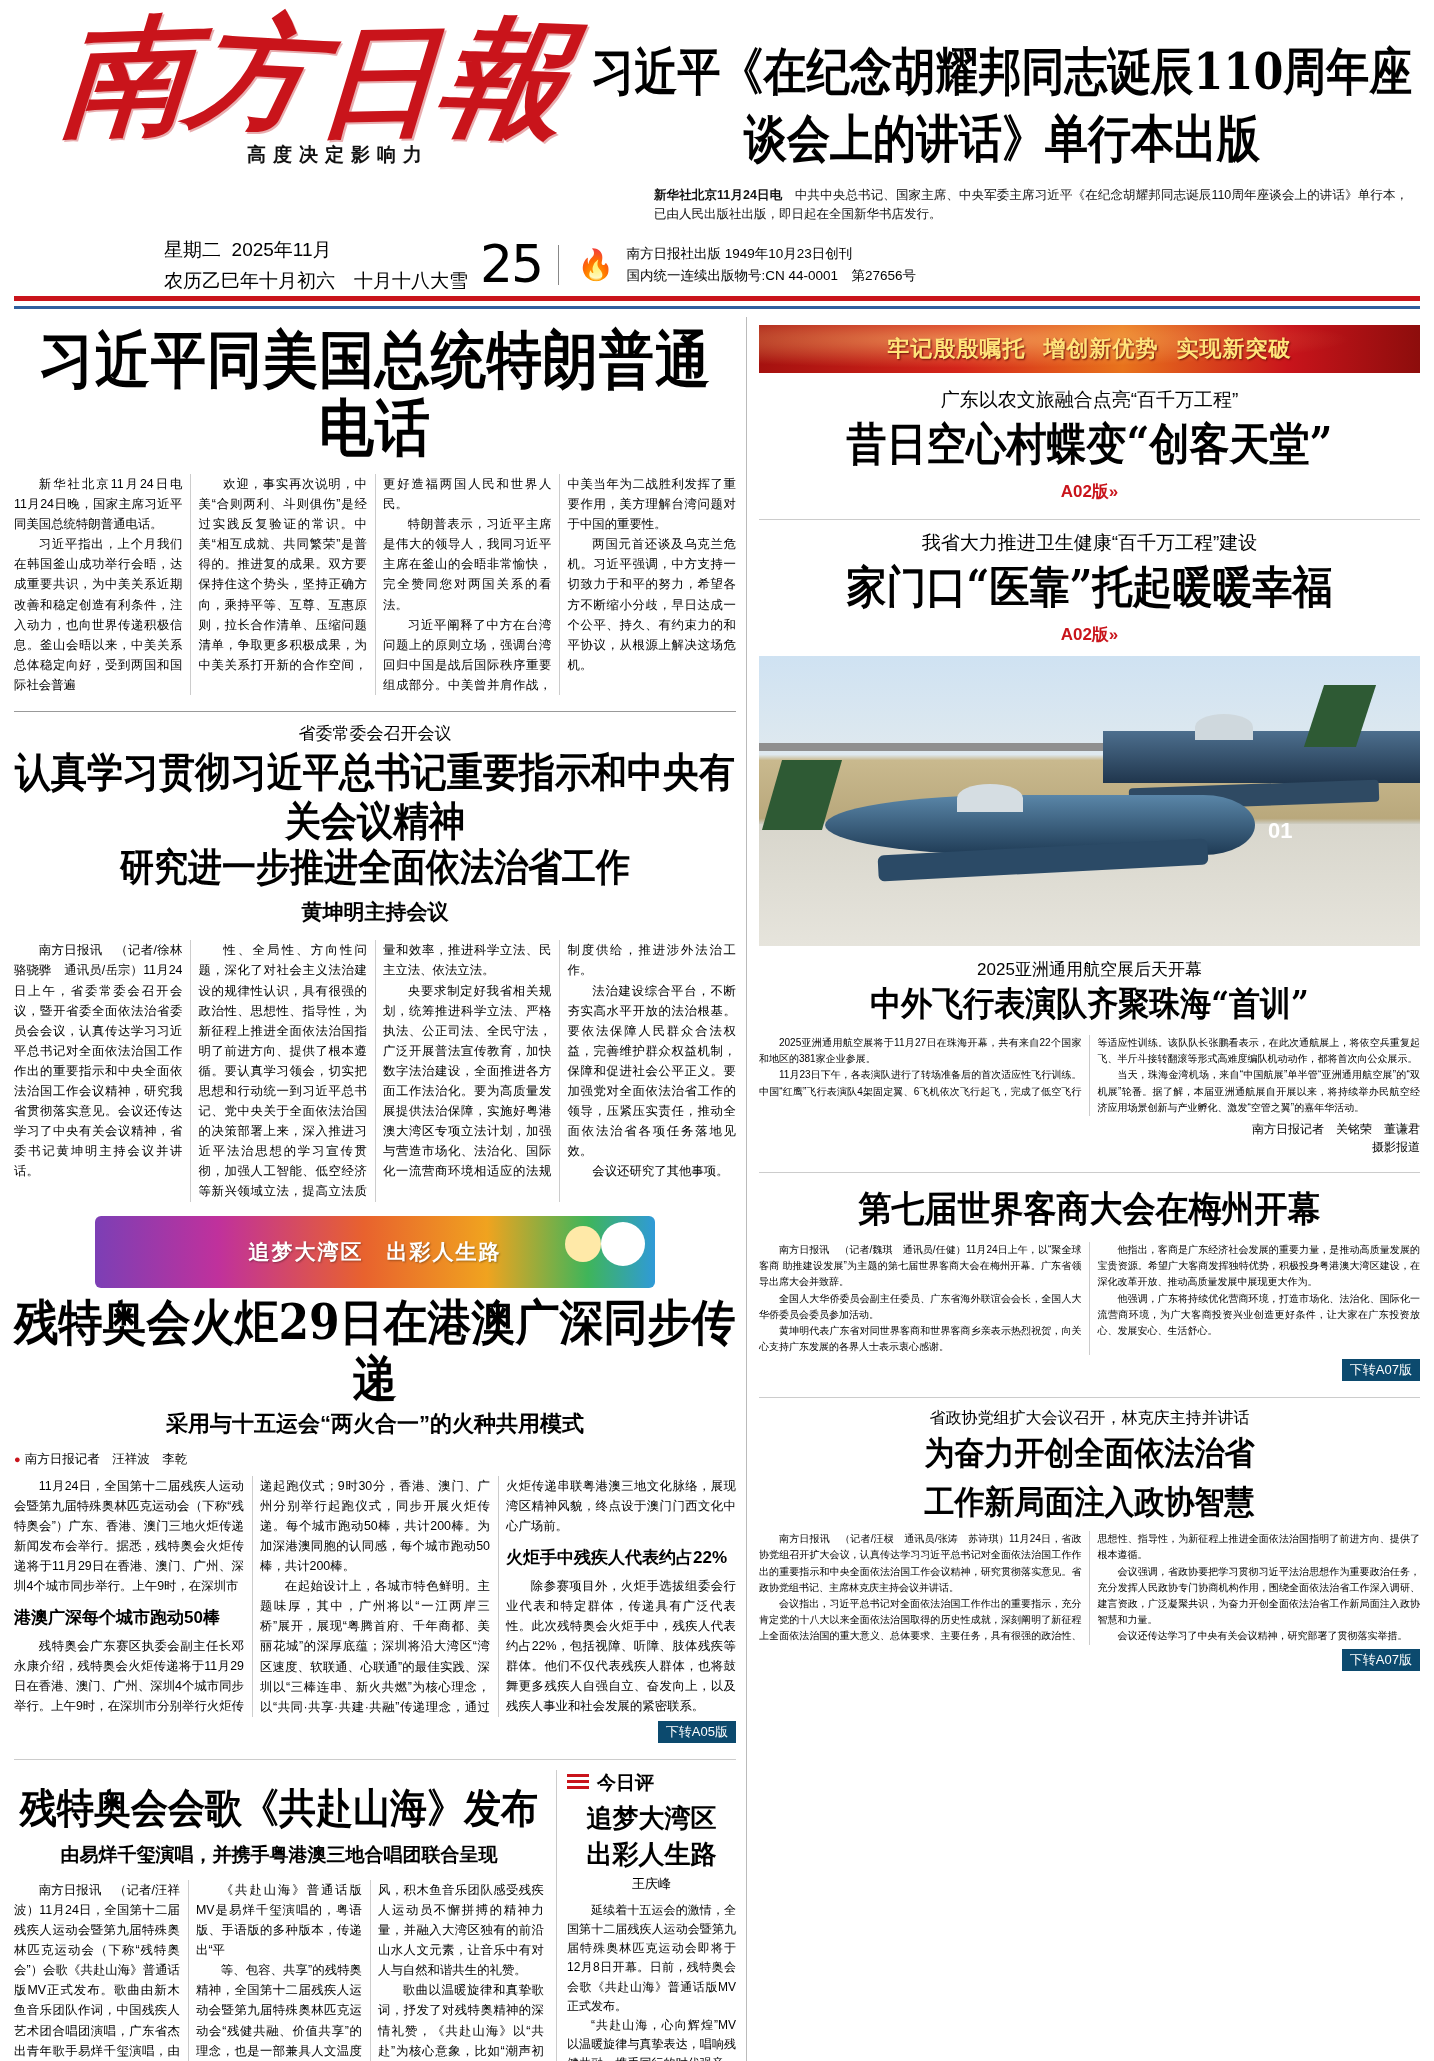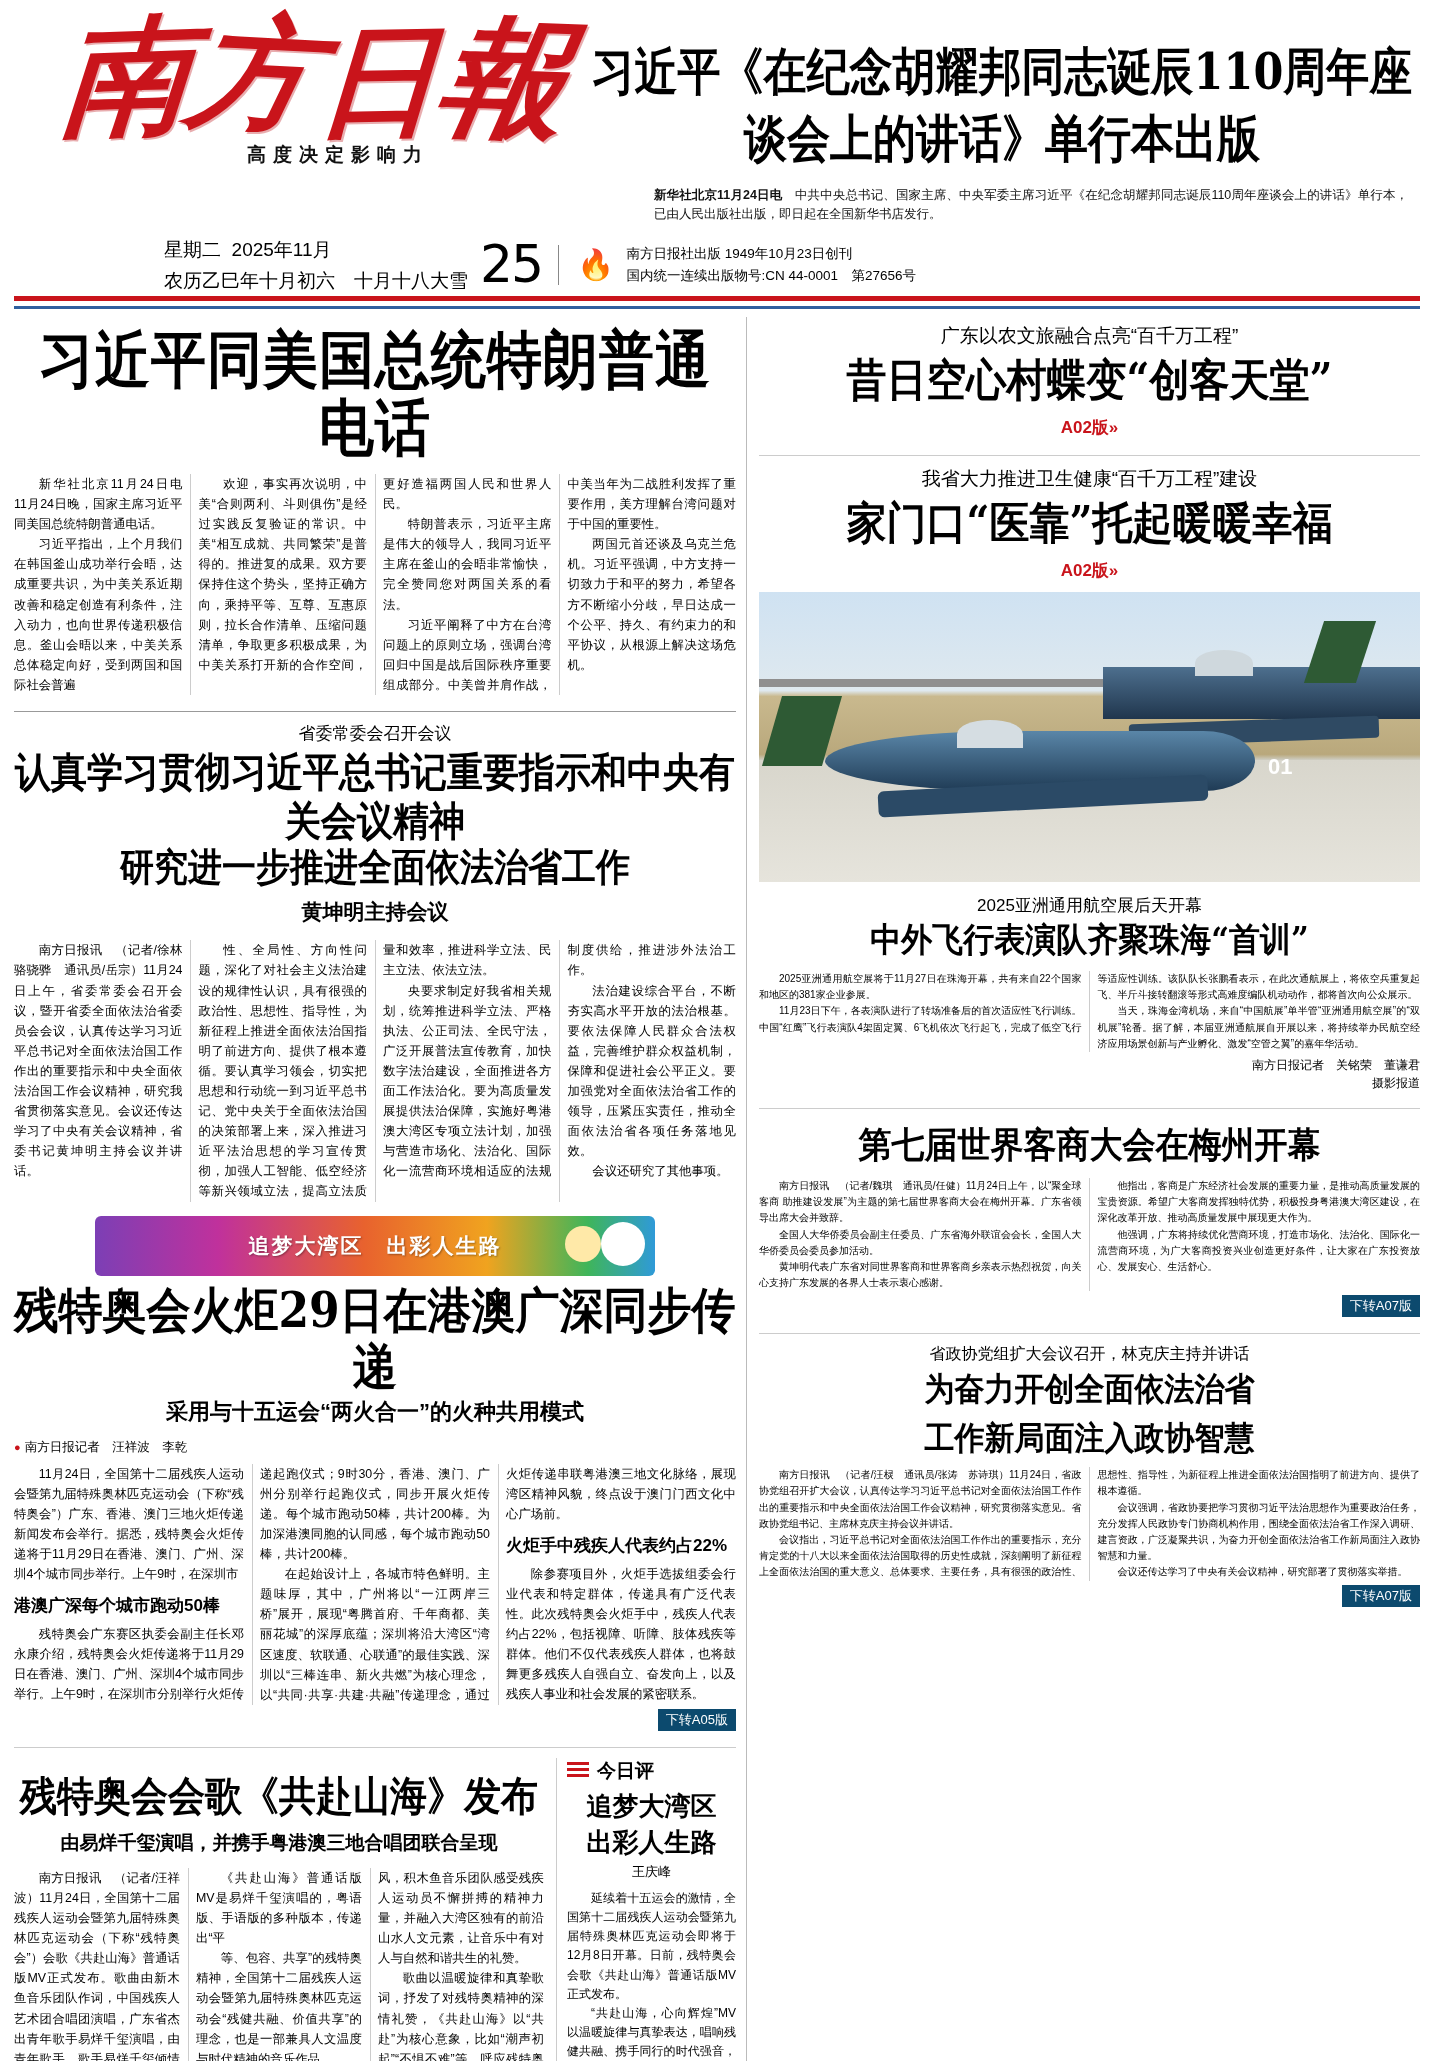--- a/index.html
+++ b/index.html
@@ -94,21 +94,21 @@
   .story-h2 {
     font-family:"DejaVu Serif","Liberation Serif",serif;
     font-weight:bold; font-size:36px; text-align:center; line-height:1.22;
     margin:2px 0 6px; transform:scaleY(1.12);
   }
   .story-h2.l2 { font-size:34px; }
   .subline { text-align:center; font-size:21px; font-weight:bold; margin:10px 0 14px; }
 
   
   .wan-banner {
-    height:60px; margin:14px auto 6px; width:560px;
+    height:72px; margin:14px auto 6px; width:560px;
     background:linear-gradient(90deg,#7c3fb5 0%,#c0319c 22%,#e8622e 48%,#f0a31f 70%,#3fb55a 88%,#2f9ad8 100%);
     border-radius:6px; position:relative; display:flex;
     align-items:center; justify-content:center; overflow:hidden;
   }
   .wan-banner .wt {
     color:#fff; font-weight:bold; font-size:21px; letter-spacing:2px;
     text-shadow:1px 1px 2px rgba(0,0,0,.35); z-index:2;
   }
   .wan-banner .mascot {
     position:absolute; right:10px; top:6px; width:44px; height:44px;
@@ -342,20 +342,25 @@
             <p style="margin:0;text-indent:2em;">“共赴山海，心向辉煌”MV以温暖旋律与真挚表达，唱响残健共融、携手同行的时代强音，让人们感受到残疾人自强不息、奋发向上的蓬勃力量，也让人们看到残特奥会的温暖底色、最深层的梦想，是残疾人最真挚的时代表达。</p>
 
           </div>
 
         </div>
       </div>
     </div>
 
     <div class="col-right">
 
+      <div class="redbanner">
+        <b>牢记殷殷嘱托</b>
+        <b>增创新优势</b>
+        <b>实现新突破</b>
+      </div>
 
       <div>
         <div class="sb-kicker">广东以农文旅融合点亮“百千万工程”</div>
         <div class="sb-h">昔日空心村蝶变“创客天堂”</div>
         <div class="sb-page">A02版»</div>
       </div>
 
       <div class="divider thin"></div>
 
       <div>

